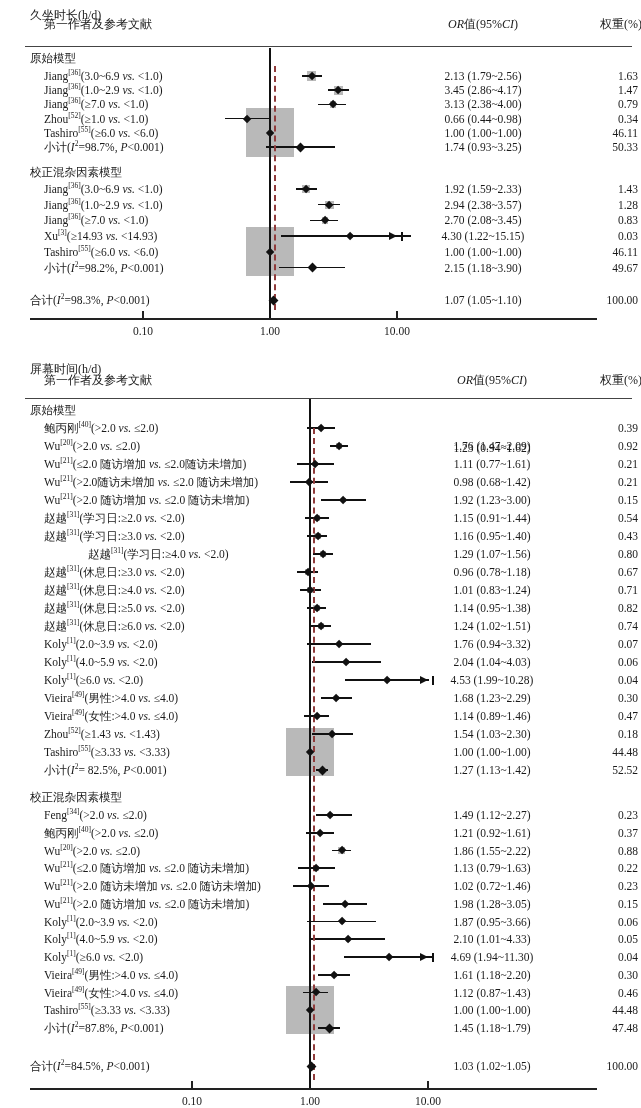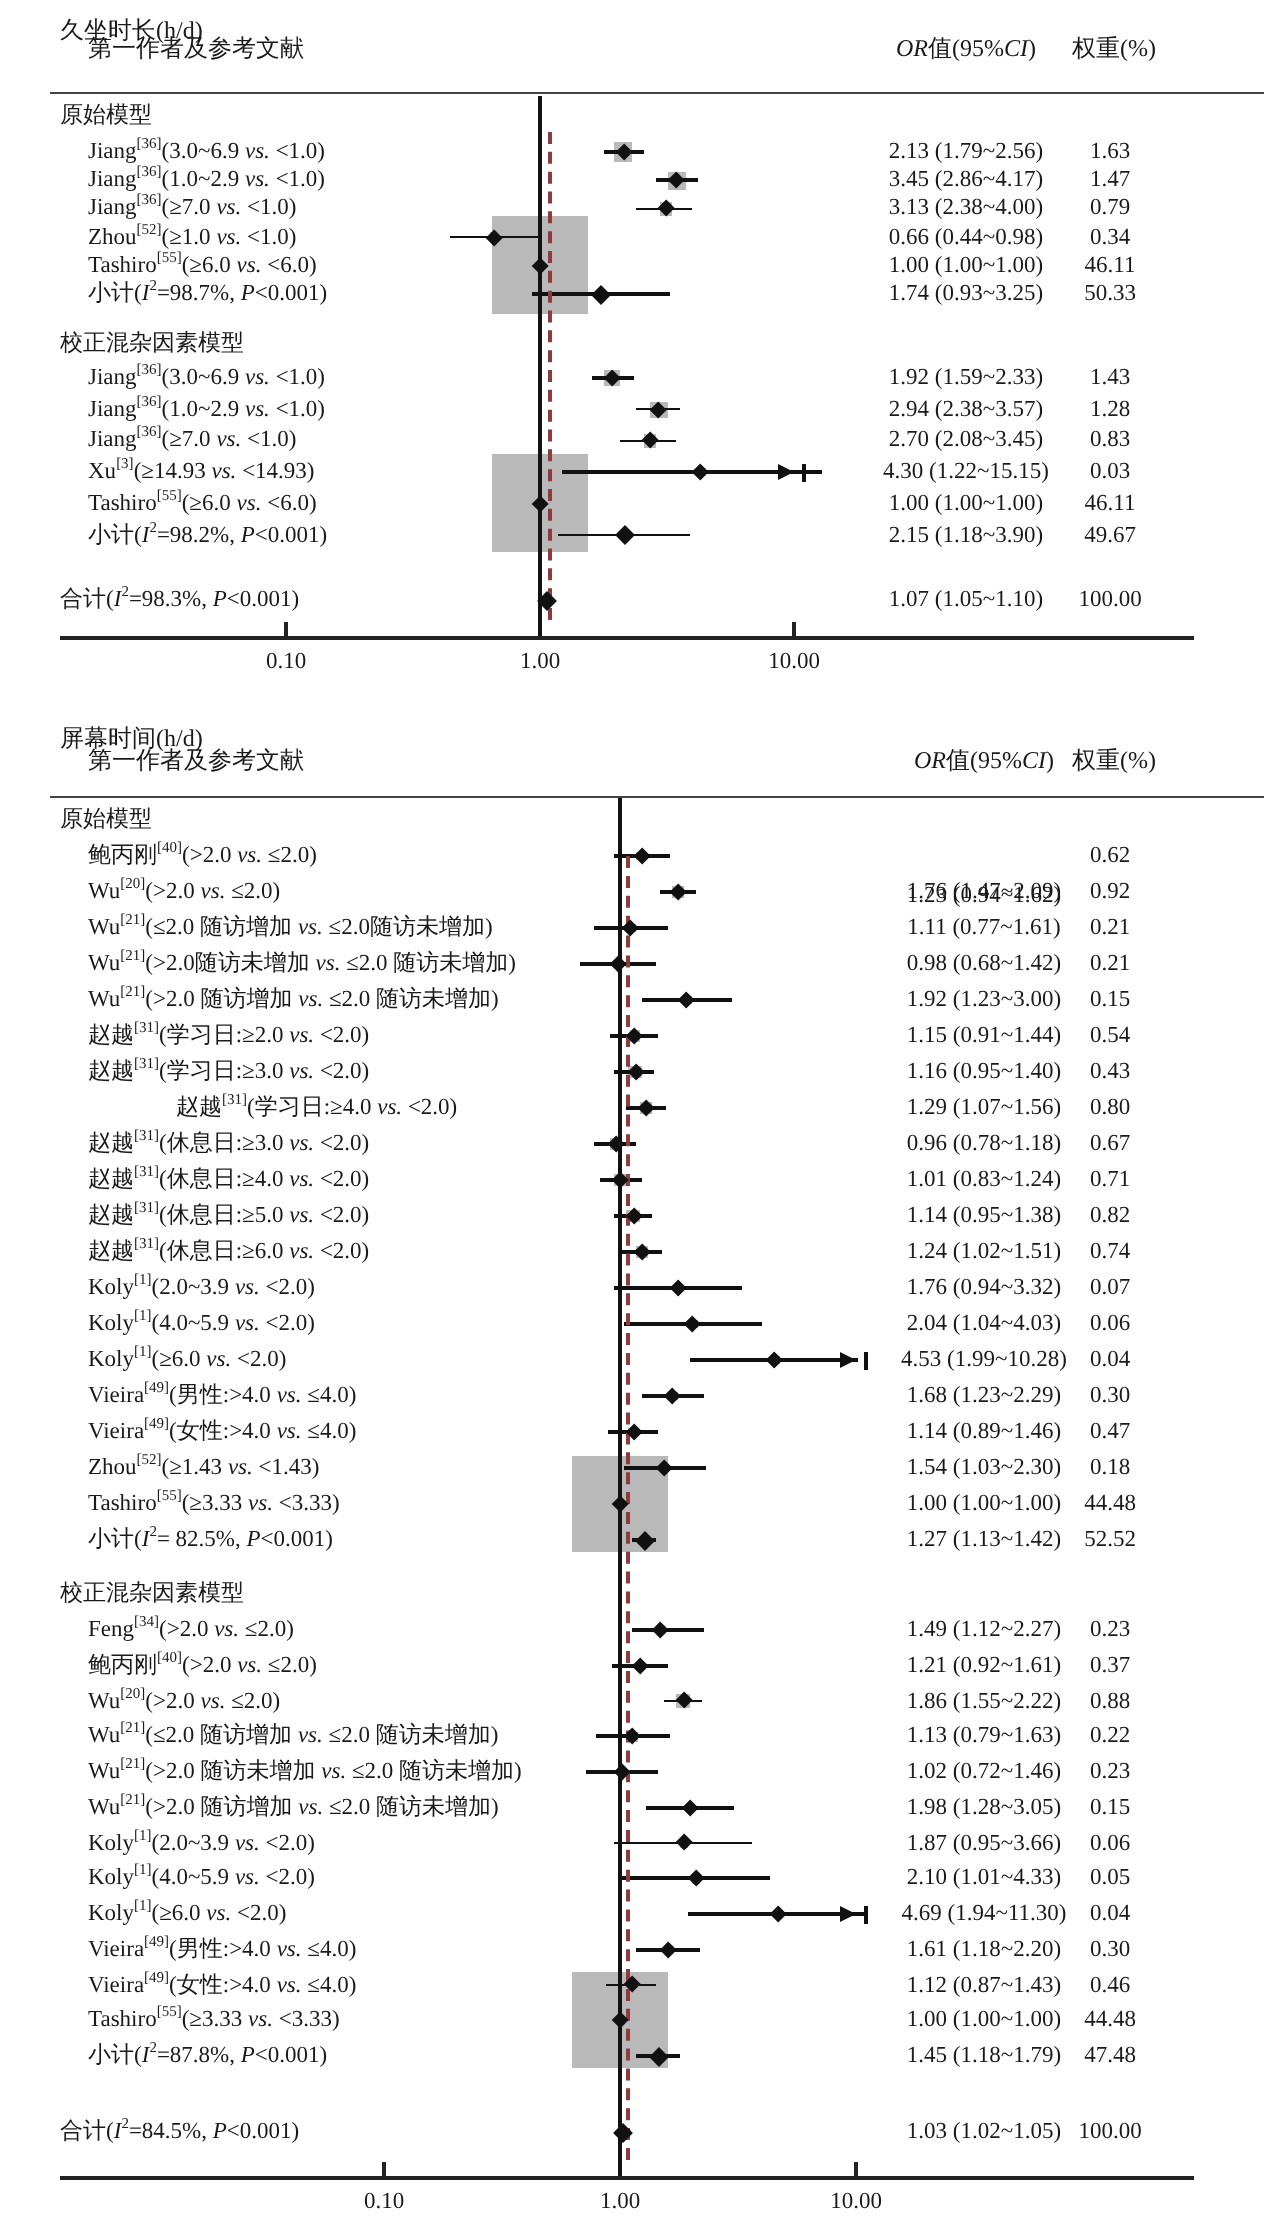--- a/index.html
+++ b/index.html
@@ -5,21 +5,21 @@
   html,body{margin:0;padding:0;background:#fff;}
   #figure{
     position:relative;width:641px;height:1108px;background:#fff;
     font-family:"Liberation Serif","DejaVu Serif",serif;
     color:#1a1a1a;overflow:hidden;
   }
   .abs{position:absolute;}
   .txt{white-space:nowrap;line-height:14px;font-size:11.5px;}
   .hdr{font-size:12px;}
   .ctr{text-align:center;}
-  .rgt{text-align:center;}
+  .rgt{text-align:right;padding-left:44px;}
   sup{font-size:7.5px;line-height:0;}
   i{font-style:italic;}
   .sep{height:1px;background:#444;}
   .axis{height:1.5px;background:#222;}
   .tick{width:1.5px;background:#222;}
   .nullline{width:1.5px;background:#111;z-index:30;}
   .dashline{width:0;border-left:2px dashed #8f3b3b;z-index:31;}
   .sq{background:#b9b9b9;z-index:10;}
   .ci{height:1.6px;background:#111;z-index:20;}
   .dm{background:#111;transform:rotate(45deg);z-index:40;}
@@ -161,21 +161,21 @@
       <div class="abs tick" style="left: 309.25px; top: 1081px; height: 7px;"></div>
       <div class="abs txt ctr" style="left: 285px; top: 1094px; width: 50px;">1.00</div>
       <div class="abs tick" style="left: 427.25px; top: 1081px; height: 7px;"></div>
       <div class="abs txt ctr" style="left: 403px; top: 1094px; width: 50px;">10.00</div>
       <div class="abs nullline" style="left: 309.25px; top: 399px; height: 689px;"></div>
       <div class="abs dashline" style="left: 313.2px; top: 428px; height: 652px;"></div>
       <div class="abs txt" style="left: 30px; top: 403px;">原始模型</div>
       <div class="abs " style="left: 0px; top: 0px; width: 0px; height: 0px;">
         <div class="abs txt" style="left: 44px; top: 421px;">鲍丙刚<sup>[40]</sup>(&gt;2.0 <i>vs.</i> ≤2.0)</div>
         <div class="abs txt ctr" style="left: 402px; top: 441px; width: 180px;">1.23 (0.94~1.62)</div>
-        <div class="abs txt rgt" style="left: 516px; top: 421px; width: 78px;">0.62</div>
+        <div class="abs txt rgt" style="left: 516px; top: 421px; width: 78px;">0.39</div>
         <div class="abs sq" style="left: 318.359px; top: 425.75px; width: 4.5px; height: 4.5px;"></div>
         <div class="abs ci" style="left: 306.829px; top: 427.2px; width: 27.8937px;"></div>
         <div class="abs dm" style="left: 317.509px; top: 424.9px; width: 6.2px; height: 6.2px;"></div>
       </div>
       <div class="abs " style="left: 0px; top: 0px; width: 0px; height: 0px;">
         <div class="abs txt" style="left: 44px; top: 439px;">Wu<sup>[20]</sup>(&gt;2.0 <i>vs.</i> ≤2.0)</div>
         <div class="abs txt ctr" style="left: 402px; top: 439px; width: 180px;">1.76 (1.47~2.09)</div>
         <div class="abs txt rgt" style="left: 516px; top: 439px; width: 78px;">0.92</div>
         <div class="abs sq" style="left: 335.517px; top: 442.547px; width: 6.906px; height: 6.906px;"></div>
         <div class="abs ci" style="left: 329.743px; top: 445.2px; width: 18.0338px;"></div>

